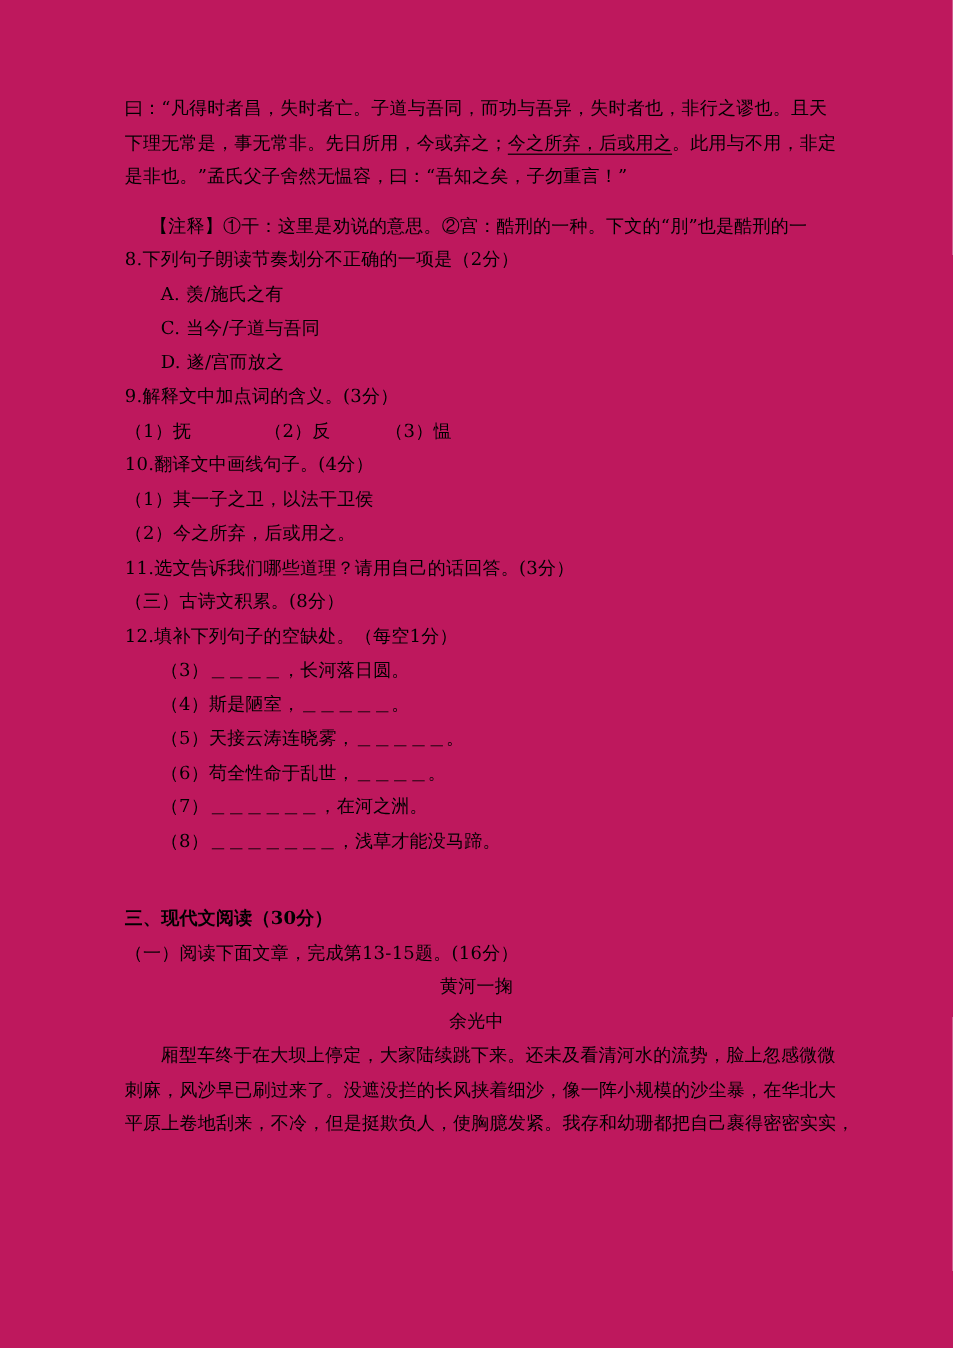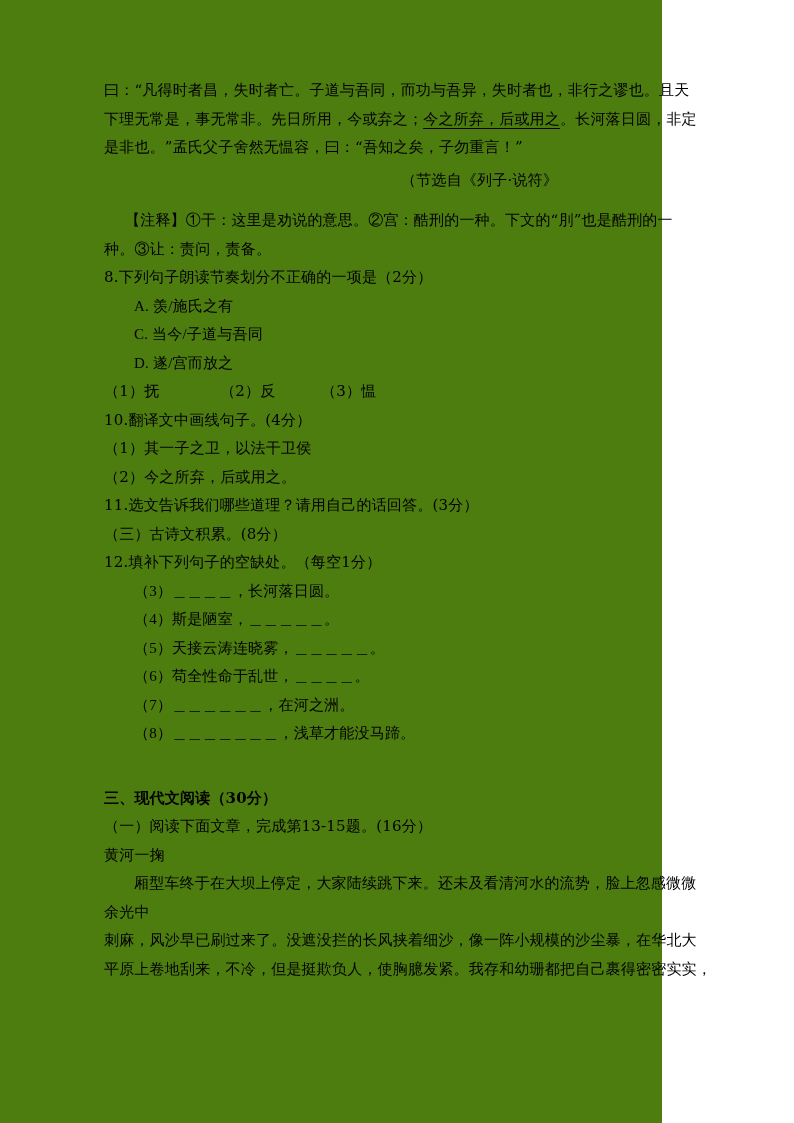--- a/index.html
+++ b/index.html
@@ -5,71 +5,70 @@
   * { margin: 0; padding: 0; box-sizing: border-box; }
   html, body { background: #ffffff; }
   body {
     width: 794px;
     height: 1123px;
     overflow: hidden;
     font-family: "DejaVu Serif", "Liberation Serif", serif;
     color: #000000;
   }
   .page {
-    width: 662px;
+    width: 794px;
     height: 1123px;
-    background: #4d7c0f;
+    background: #be185d;
     padding: 76px 104px 0 104px;
   }
   .line {
     font-size: 15px;
     line-height: 28.5px;
     white-space: nowrap;
     letter-spacing: 0.2px;
   }
   .s-normal   { text-align: left; }
   .s-right    { text-align: right; margin-top: 4px; margin-bottom: 2px; }
   .s-note     { text-indent: 21px; margin-top: 12px; }
-  .s-indent   { padding-left: 30px; font-family: Liberation Serif, serif; }
+  .s-indent   { padding-left: 30px; }
   .s-bold     { font-weight: bold; margin-top: 36px; }
-  .s-center   { text-align: left; }
+  .s-center   { text-align: center; }
   .s-para     { text-indent: 30px; }
   .u {
     text-decoration: underline;
     text-underline-offset: 4px;
     text-align: right;
   }
 </style>
 </head>
 <body>
 
 <div class="page">
     <div class="line s-normal"><span>曰：“凡得时者昌，失时者亡。子道与吾同，而功与吾异，失时者也，非行之谬也。且天</span></div>
-    <div class="line s-normal"><span>下理无常是，事无常非。先日所用，今或弃之；</span><span class="u">今之所弃，后或用之</span><span>。长河落日圆，非定</span></div>
+    <div class="line s-normal"><span>下理无常是，事无常非。先日所用，今或弃之；</span><span class="u">今之所弃，后或用之</span><span>。此用与不用，非定</span></div>
     <div class="line s-normal"><span>是非也。”孟氏父子舍然无愠容，曰：“吾知之矣，子勿重言！”</span></div>
-    <div class="line s-right"><span>（节选自《列子·说符》</span></div>
     <div class="line s-note"><span>【注释】①干：这里是劝说的意思。②宫：酷刑的一种。下文的“刖”也是酷刑的一</span></div>
-    <div class="line s-normal"><span>种。③让：责问，责备。</span></div>
     <div class="line s-normal"><span>8.下列句子朗读节奏划分不正确的一项是（2分）</span></div>
     <div class="line s-indent"><span>A. 羡/施氏之有</span></div>
     <div class="line s-indent"><span>C. 当今/子道与吾同</span></div>
     <div class="line s-indent"><span>D. 遂/宫而放之</span></div>
+    <div class="line s-normal"><span>9.解释文中加点词的含义。(3分）</span></div>
     <div class="line s-normal"><span>（1）抚　　　　（2）反　　　（3）愠</span></div>
     <div class="line s-normal"><span>10.翻译文中画线句子。(4分）</span></div>
     <div class="line s-normal"><span>（1）其一子之卫，以法干卫侯</span></div>
     <div class="line s-normal"><span>（2）今之所弃，后或用之。</span></div>
     <div class="line s-normal"><span>11.选文告诉我们哪些道理？请用自己的话回答。(3分）</span></div>
     <div class="line s-normal"><span>（三）古诗文积累。(8分）</span></div>
     <div class="line s-normal"><span>12.填补下列句子的空缺处。（每空1分）</span></div>
     <div class="line s-indent"><span>（3）＿＿＿＿，长河落日圆。</span></div>
     <div class="line s-indent"><span>（4）斯是陋室，＿＿＿＿＿。</span></div>
     <div class="line s-indent"><span>（5）天接云涛连晓雾，＿＿＿＿＿。</span></div>
     <div class="line s-indent"><span>（6）苟全性命于乱世，＿＿＿＿。</span></div>
     <div class="line s-indent"><span>（7）＿＿＿＿＿＿，在河之洲。</span></div>
     <div class="line s-indent"><span>（8）＿＿＿＿＿＿＿，浅草才能没马蹄。</span></div>
     <div class="line s-bold"><span>三、现代文阅读（30分）</span></div>
     <div class="line s-normal"><span>（一）阅读下面文章，完成第13-15题。(16分）</span></div>
     <div class="line s-center"><span>黄河一掬</span></div>
+    <div class="line s-center"><span>余光中</span></div>
     <div class="line s-para"><span>厢型车终于在大坝上停定，大家陆续跳下来。还未及看清河水的流势，脸上忽感微微</span></div>
-    <div class="line s-center"><span>余光中</span></div>
     <div class="line s-normal"><span>刺麻，风沙早已刷过来了。没遮没拦的长风挟着细沙，像一阵小规模的沙尘暴，在华北大</span></div>
     <div class="line s-normal"><span>平原上卷地刮来，不冷，但是挺欺负人，使胸臆发紧。我存和幼珊都把自己裹得密密实实，</span></div>
   </div>
 
 </body></html>

